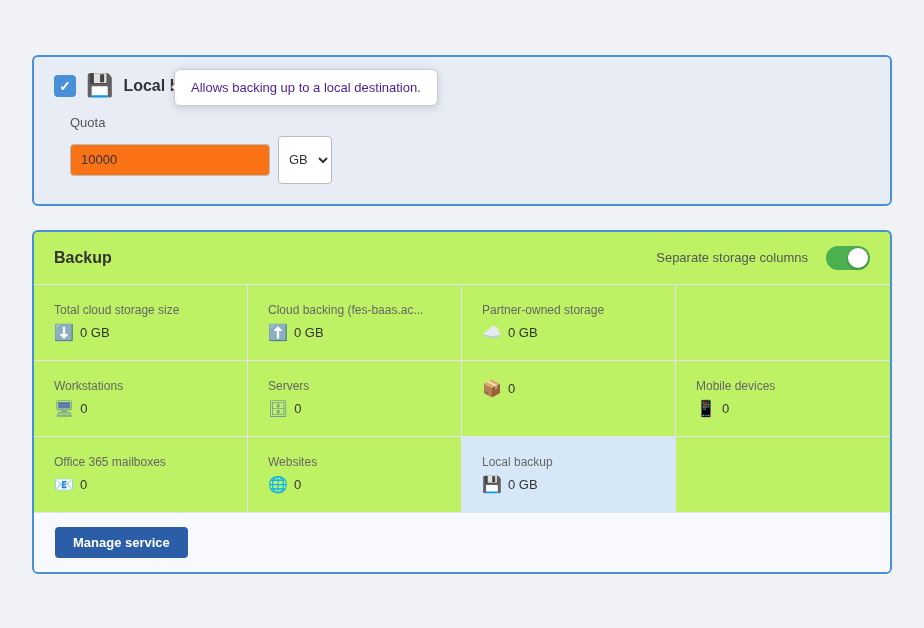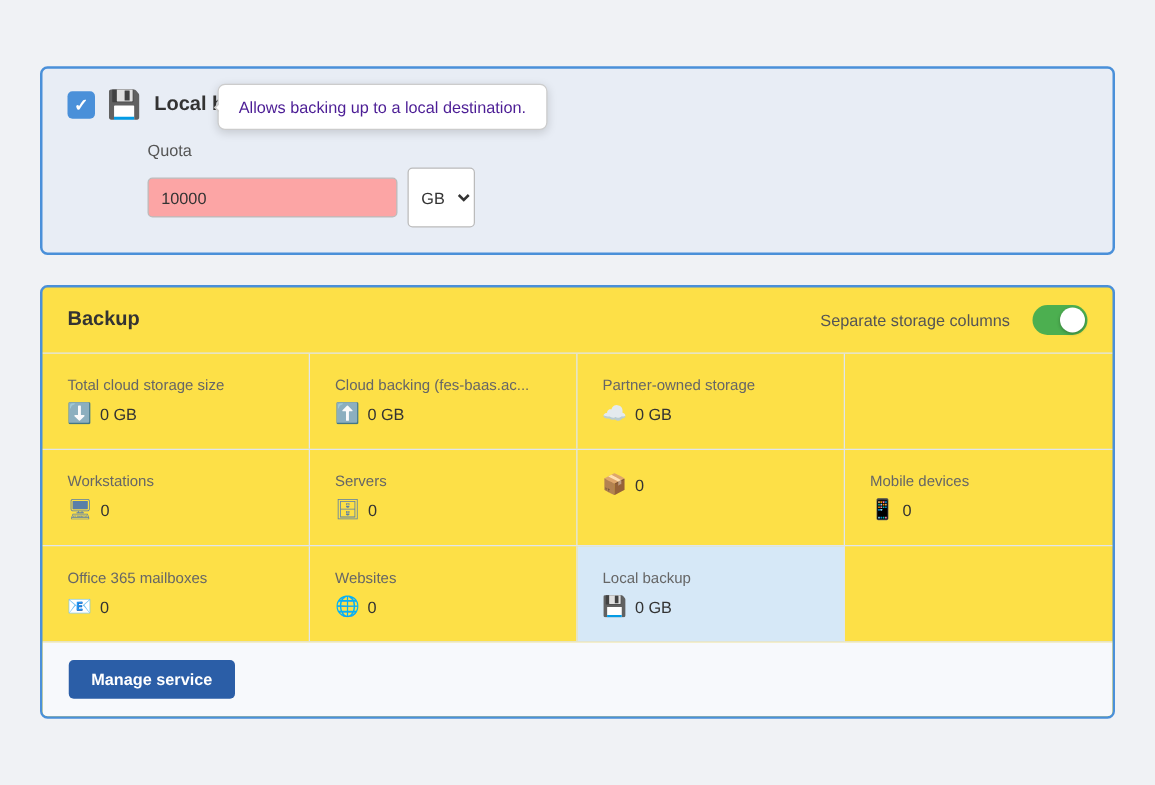--- a/index.html
+++ b/index.html
@@ -100,56 +100,56 @@
     .tooltip-bubble::after {
       content: '';
       position: absolute;
       left: -6px;
       top: 50%;
       transform: translateY(-50%);
       border: 4px solid transparent;
       border-right-color: white;
     }
     .quota-section {
-      margin-left: 64px;
+      margin-left: 16px;
     }
     .quota-label {
       font-size: 13px;
       color: #555;
       margin-bottom: 6px;
     }
     .quota-input-row {
       display: flex;
       align-items: center;
       gap: 8px;
     }
     .quota-input {
       width: 200px;
       height: 32px;
       border: 1px solid #bbb;
       border-radius: 4px;
       padding: 0 10px;
       font-size: 13px;
-      background: #fca5a5;
+      background: #f97316;
       color: #333;
     }
     .quota-unit-select {
       height: 48px;
       border: 1px solid #bbb;
       border-radius: 4px;
       padding: 0 6px;
       font-size: 13px;
       background: white;
       color: #333;
       cursor: pointer;
     }
 
     
     .bottom-card {
-      background: #fde047;
+      background: #bef264;
       border: 2px solid #4a90d9;
       border-radius: 6px;
       overflow: hidden;
     }
     .bottom-card-header {
       display: flex;
       align-items: center;
       justify-content: space-between;
       padding: 14px 20px;
       border-bottom: 1px solid #e0e5ed;

